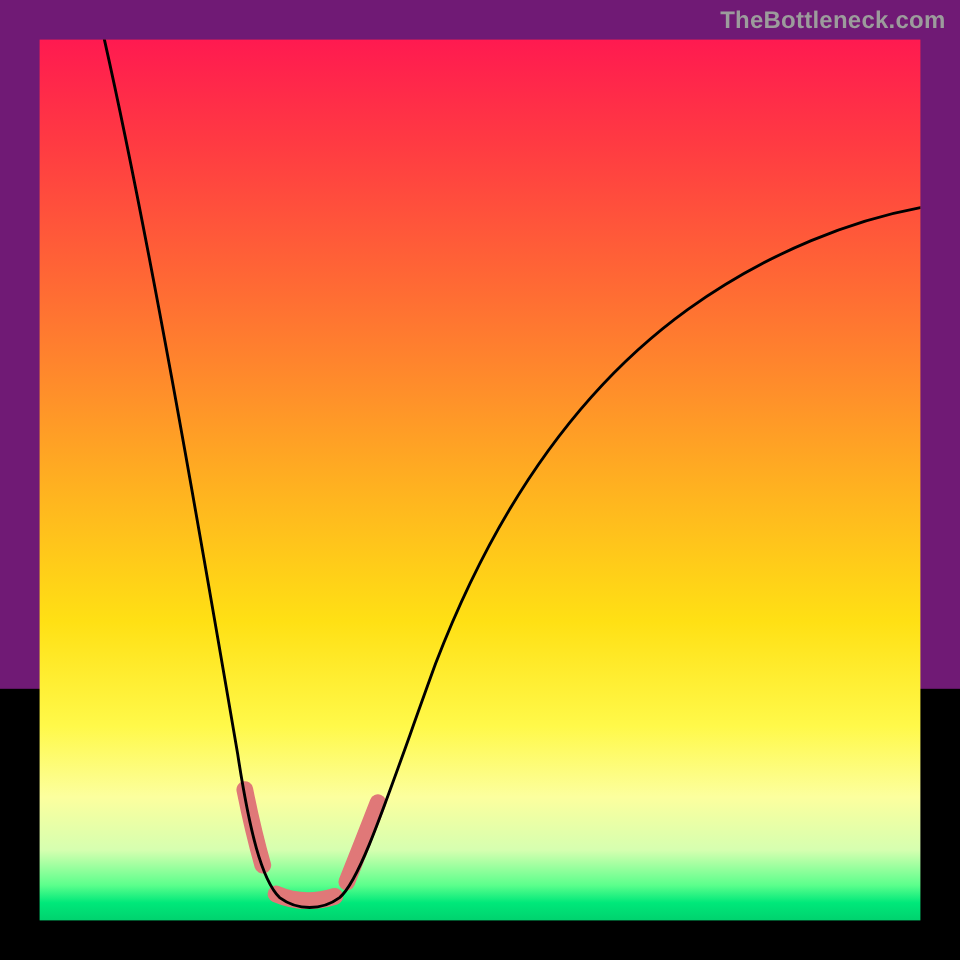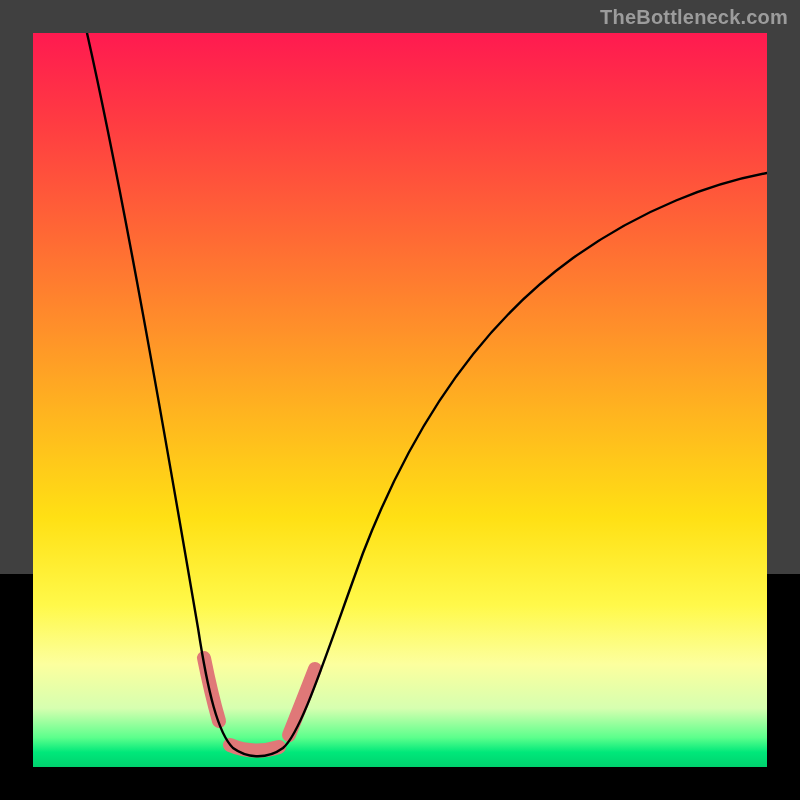--- a/index.html
+++ b/index.html
@@ -10,21 +10,21 @@
     background: #000;
     font-family: Arial, Helvetica, sans-serif;
     overflow: hidden;
   }
   .frame {
     position: absolute;
     left: 0;
     top: 0;
     width: 800px;
     height: 574px;
-    background: #404040;
+    background: #701a75;
   }
   .plot {
     position: absolute;
     left: 33px;
     top: 33px;
     width: 734px;
     height: 734px;
     
     background: linear-gradient(
       to bottom,

